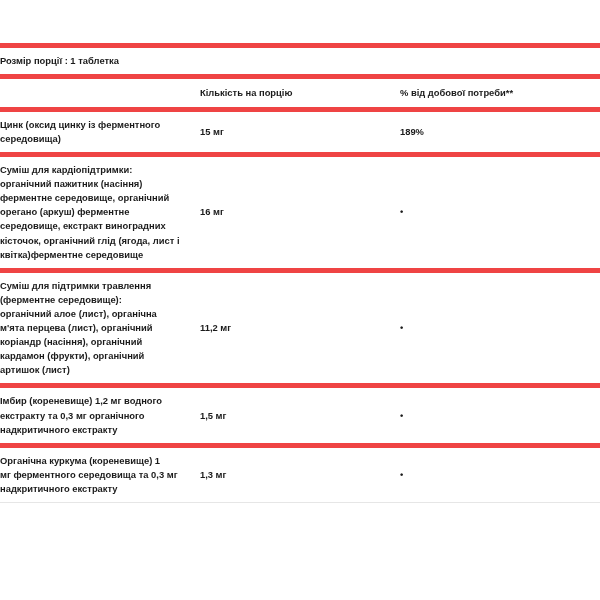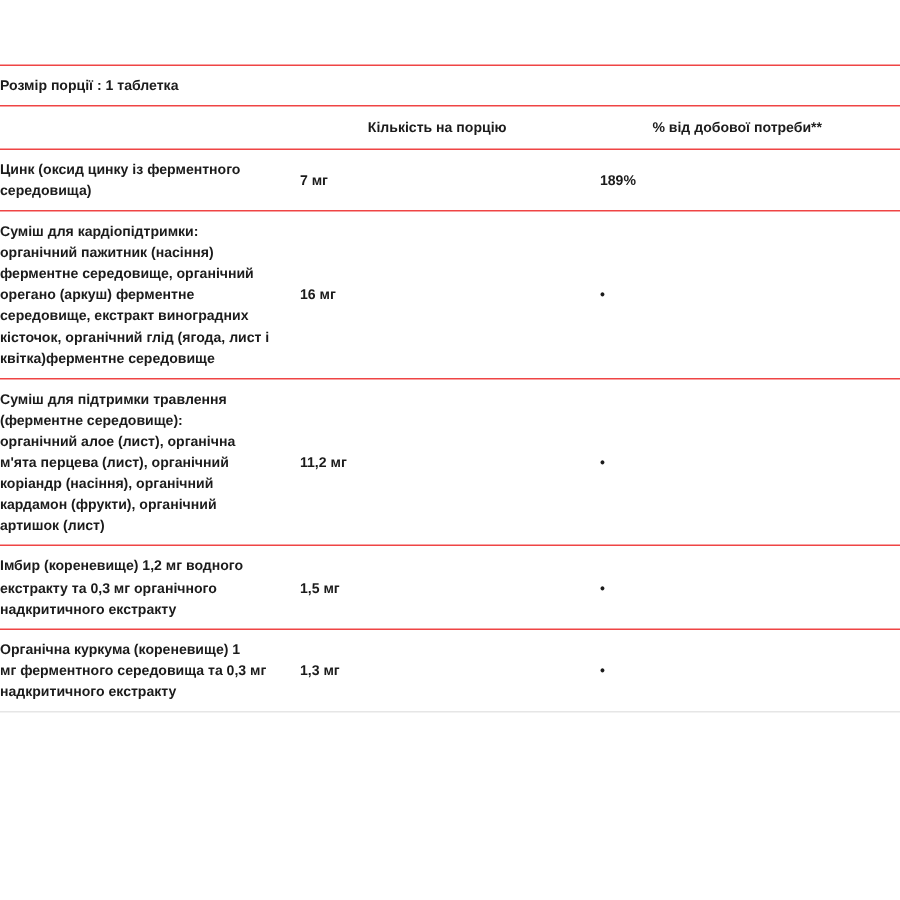--- a/index.html
+++ b/index.html
@@ -27,41 +27,40 @@
 
   
   table.facts {
     width: 600px;
     border-collapse: collapse;
     table-layout: fixed;
     font-size: 9.4px;
     line-height: 1.5;
   }
   table.facts td {
-    border-top: 1px solid #ef4444;
+    border-top: 5px solid #ef4444;
     padding: 6px 17px 6px 0;
     vertical-align: middle;
   }
   table.facts tr.last-row td { border-bottom: 1px solid #e6e6e6; }
 
   td.c-name   { width: 487px; padding-left: 13px; padding-right: 8px; }
   td.c-amount { width: 53px;  text-align: left; white-space: nowrap; }
   td.c-dv     { width: 60px;  text-align: left; white-space: nowrap; padding-right: 10px; }
 
   .serving-row td { padding-top: 7px; padding-bottom: 7px; font-weight: bold; }
   .serving-row td.c-name { font-weight: bold; }
 
   
   tr.head-row td {
     font-weight: bold;
     vertical-align: top;
     padding-top: 7px;
     padding-bottom: 7px;
     line-height: 1.45;
-    text-align: center;
   }
   tr.head-row td.c-amount,
   tr.head-row td.c-dv { white-space: normal; }
 
   
   .ing-title { font-weight: bold; display: block; }
   .ing-body  { display: block; font-weight: bold; }
   td.c-name, td.c-amount, td.c-dv { font-weight: bold; }
 
   .dv-mark { font-weight: bold; letter-spacing: 0; }
@@ -84,21 +83,21 @@
       <tr class="head-row">
         <td class="c-name"></td>
         <td class="c-amount">Кількість на порцію</td>
         <td class="c-dv">% від добової потреби**</td>
       </tr>
 
       <tr>
         <td class="c-name">
           <span class="ing-body">Цинк (оксид цинку із ферментного середовища)</span>
         </td>
-        <td class="c-amount">7 мг</td>
+        <td class="c-amount">15 мг</td>
         <td class="c-dv">189%</td>
       </tr>
 
 
       <tr>
         <td class="c-name">
           <span class="ing-title">Суміш для кардіопідтримки:</span>
           <span class="ing-body">органічний пажитник (насіння) ферментне середовище, органічний орегано (аркуш) ферментне середовище, екстракт виноградних кісточок, органічний глід (ягода, лист і квітка)ферментне середовище</span>
         </td>
         <td class="c-amount">16 мг</td>

